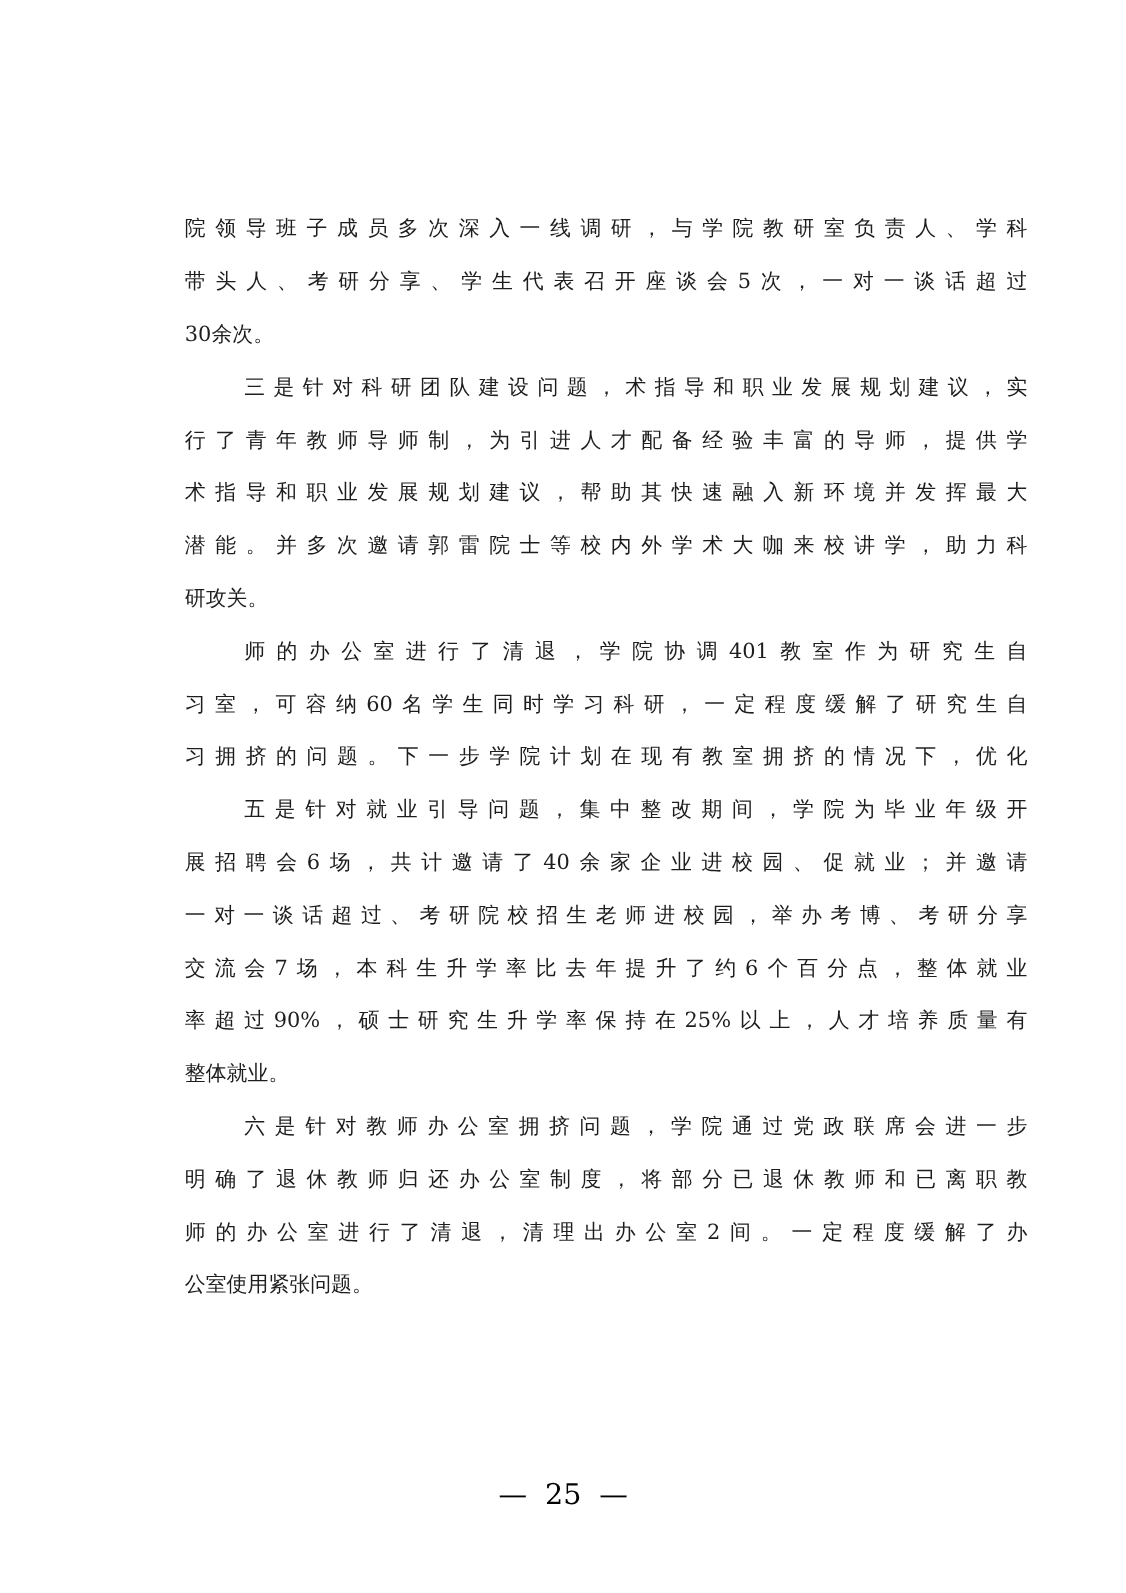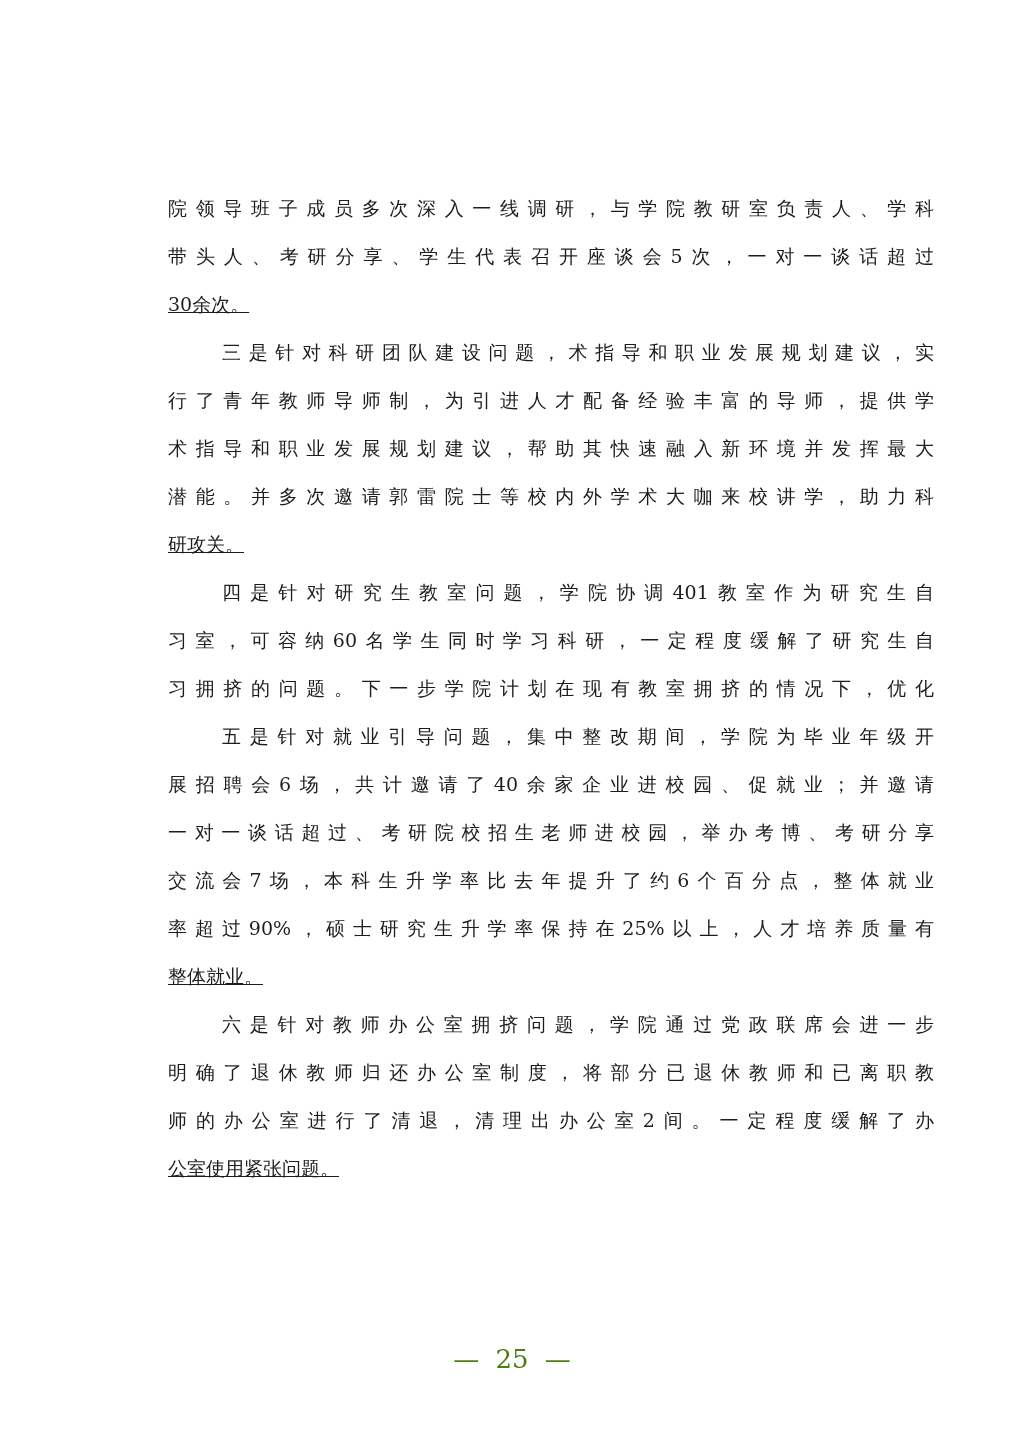--- a/index.html
+++ b/index.html
@@ -21,57 +21,57 @@
     top: 184px;
     width: 766px;
     font-size: 19px;
     line-height: 48px;
     margin-left: 24px;
   }
   .line { height: 48px; white-space: normal; }
   
   .j { text-align: justify; text-align-last: justify; }
   
-  .e { text-align: left; text-align-last: left; text-decoration: underline; }
+  .e { text-align: left; text-align-last: left; }
   
   .ind { text-indent: 54px; }
   .heading {
     font-weight: bold;
     letter-spacing: 1px;
   }
   .footer {
     position: absolute;
     top: 1344px;
     left: 0;
     width: 1024px;
     text-align: center;
     font-size: 26px;
     line-height: 30px;
     word-spacing: 8px;
-    color: #4d7c0f;
+    color: #000000;
   }
 </style>
 </head>
 <body>
 
 <div class="page">
 
   <main class="body-text">
 
     <div class="line j">院领导班子成员多次深入一线调研，与学院教研室负责人、学科</div>
     <div class="line j">带头人、考研分享、学生代表召开座谈会5次，一对一谈话超过</div>
     <div class="line e">30余次。</div>
 
     <div class="line j ind">三是针对科研团队建设问题，术指导和职业发展规划建议，实</div>
     <div class="line j">行了青年教师导师制，为引进人才配备经验丰富的导师，提供学</div>
     <div class="line j">术指导和职业发展规划建议，帮助其快速融入新环境并发挥最大</div>
     <div class="line j">潜能。并多次邀请郭雷院士等校内外学术大咖来校讲学，助力科</div>
     <div class="line e">研攻关。</div>
 
-    <div class="line j ind">四是针对研究生教室问题，学院协调401教室作为研究生自</div>
+    <div class="line j ind">师的办公室进行了清退，学院协调401教室作为研究生自</div>
     <div class="line j">习室，可容纳60名学生同时学习科研，一定程度缓解了研究生自</div>
     <div class="line j">习拥挤的问题。下一步学院计划在现有教室拥挤的情况下，优化</div>
 
     <div class="line j ind">五是针对就业引导问题，集中整改期间，学院为毕业年级开</div>
     <div class="line j">展招聘会6场，共计邀请了40余家企业进校园、促就业；并邀请</div>
     <div class="line j">一对一谈话超过、考研院校招生老师进校园，举办考博、考研分享</div>
     <div class="line j">交流会7场，本科生升学率比去年提升了约6个百分点，整体就业</div>
     <div class="line j">率超过90%，硕士研究生升学率保持在25%以上，人才培养质量有</div>
     <div class="line e">整体就业。</div>
 

